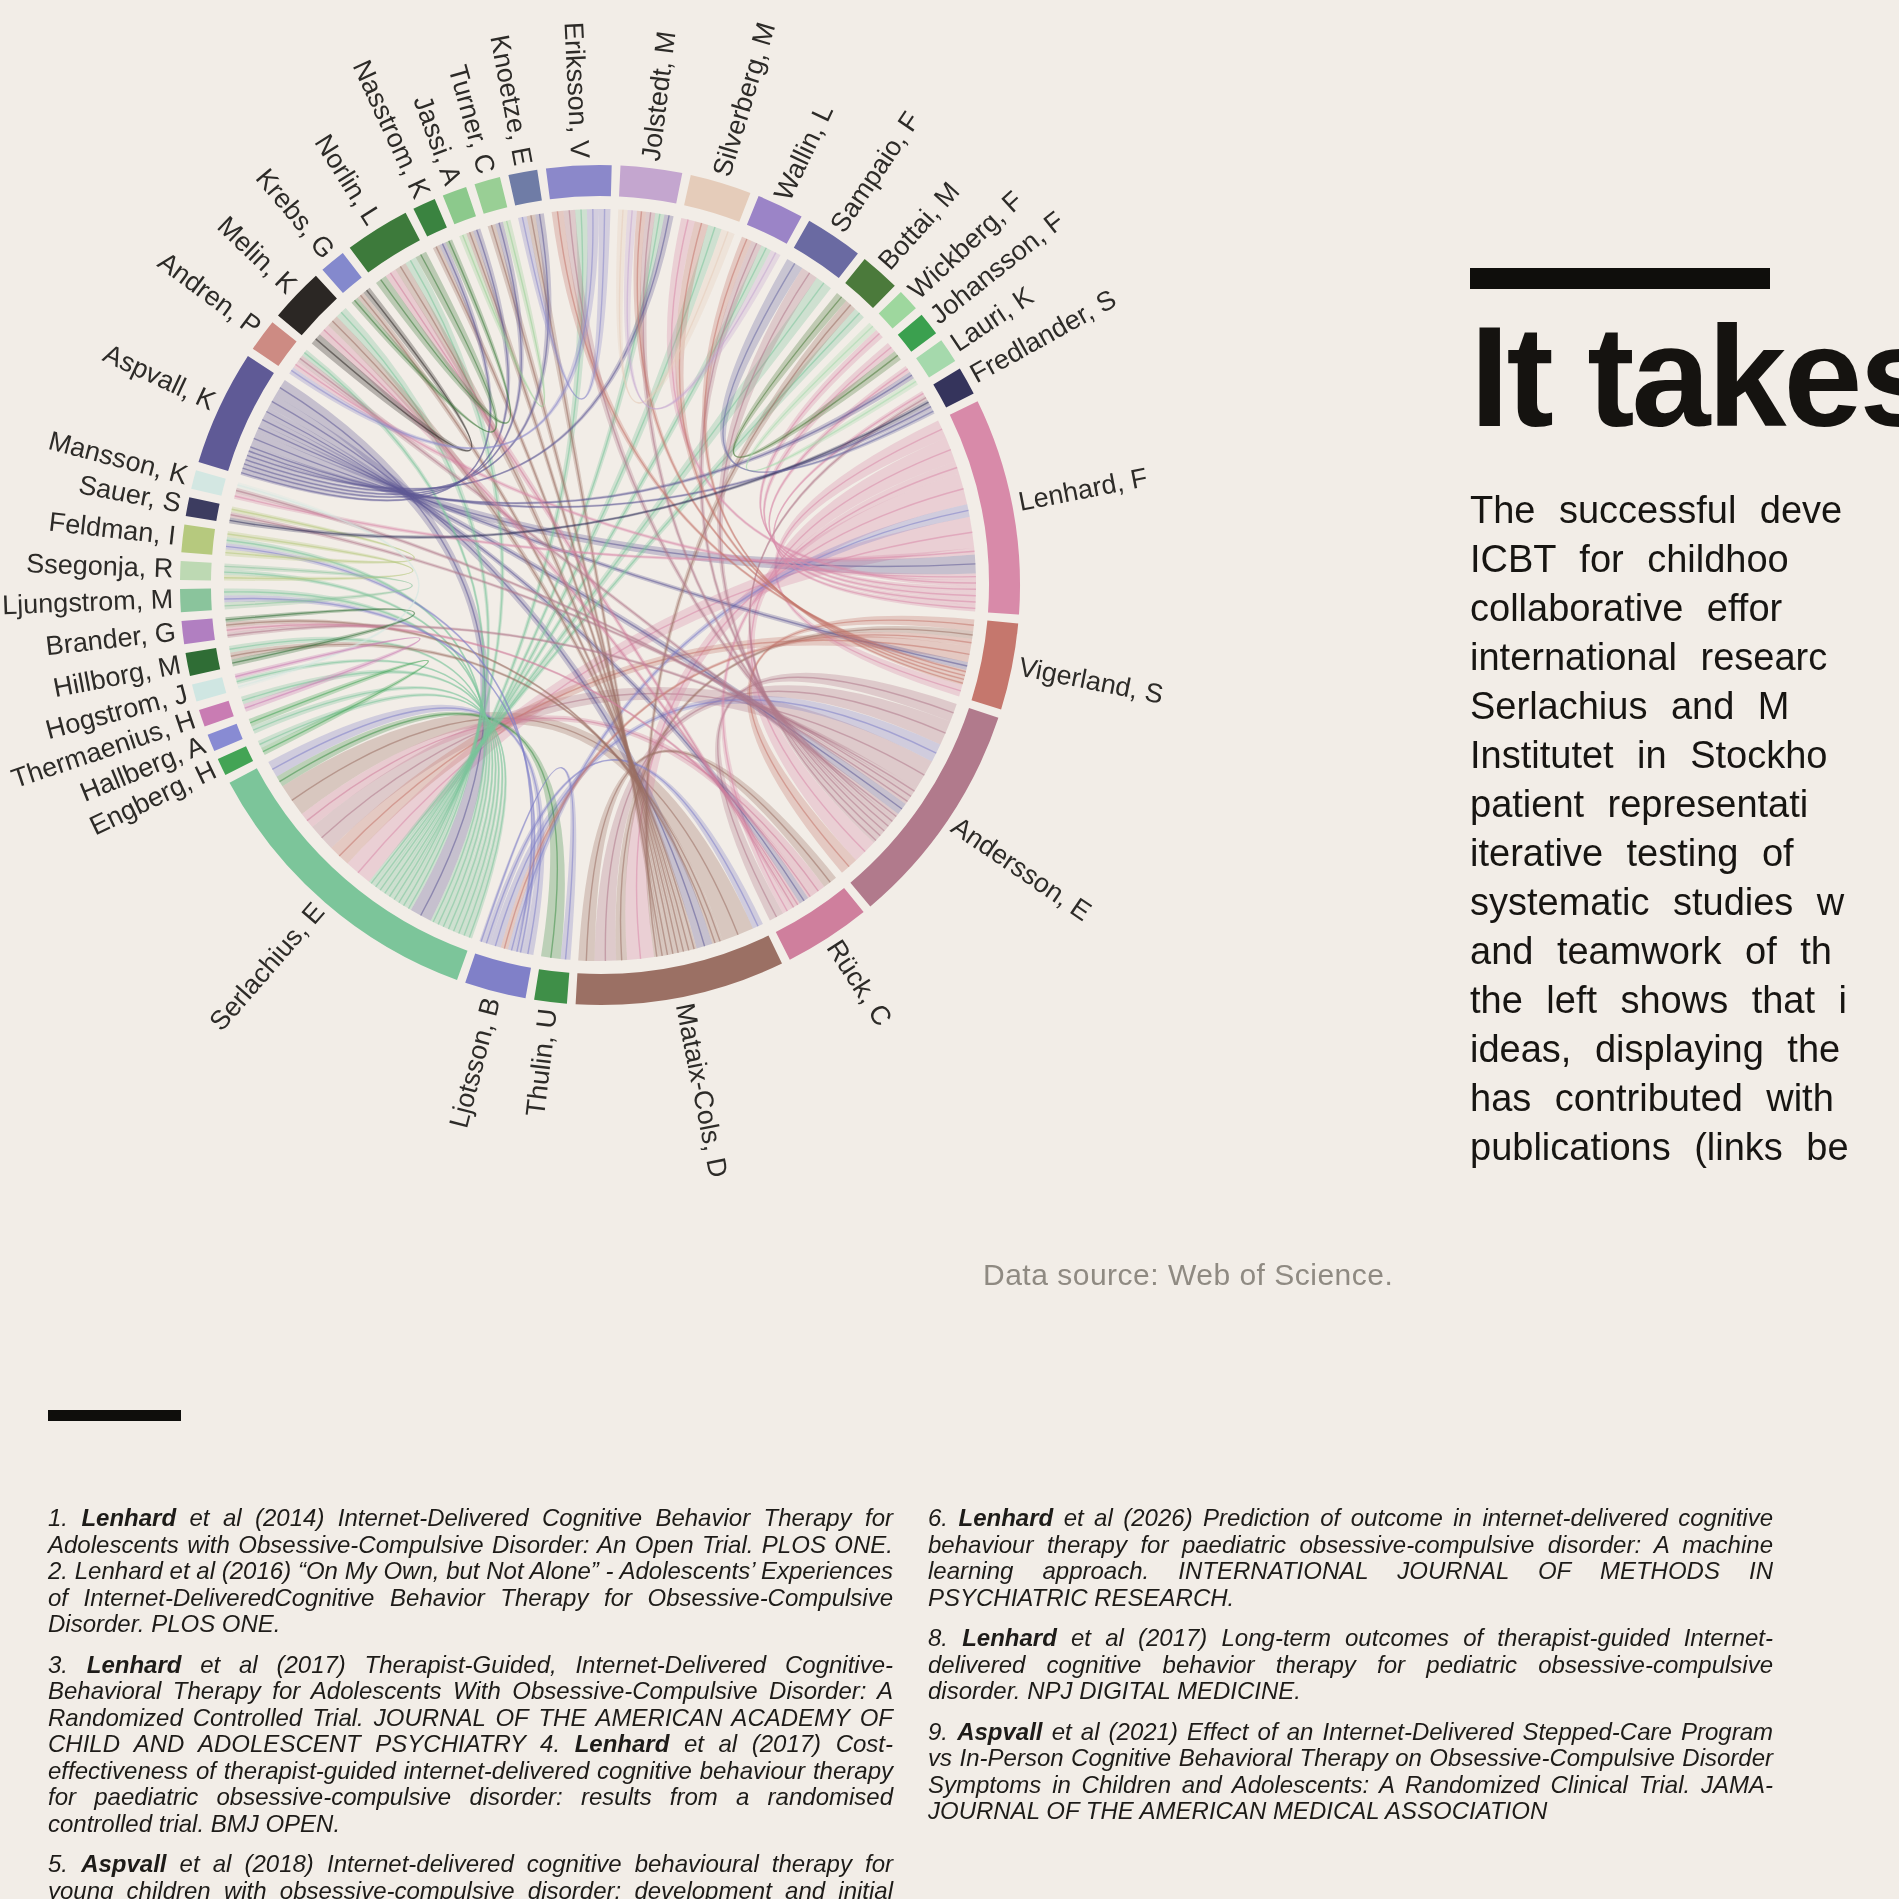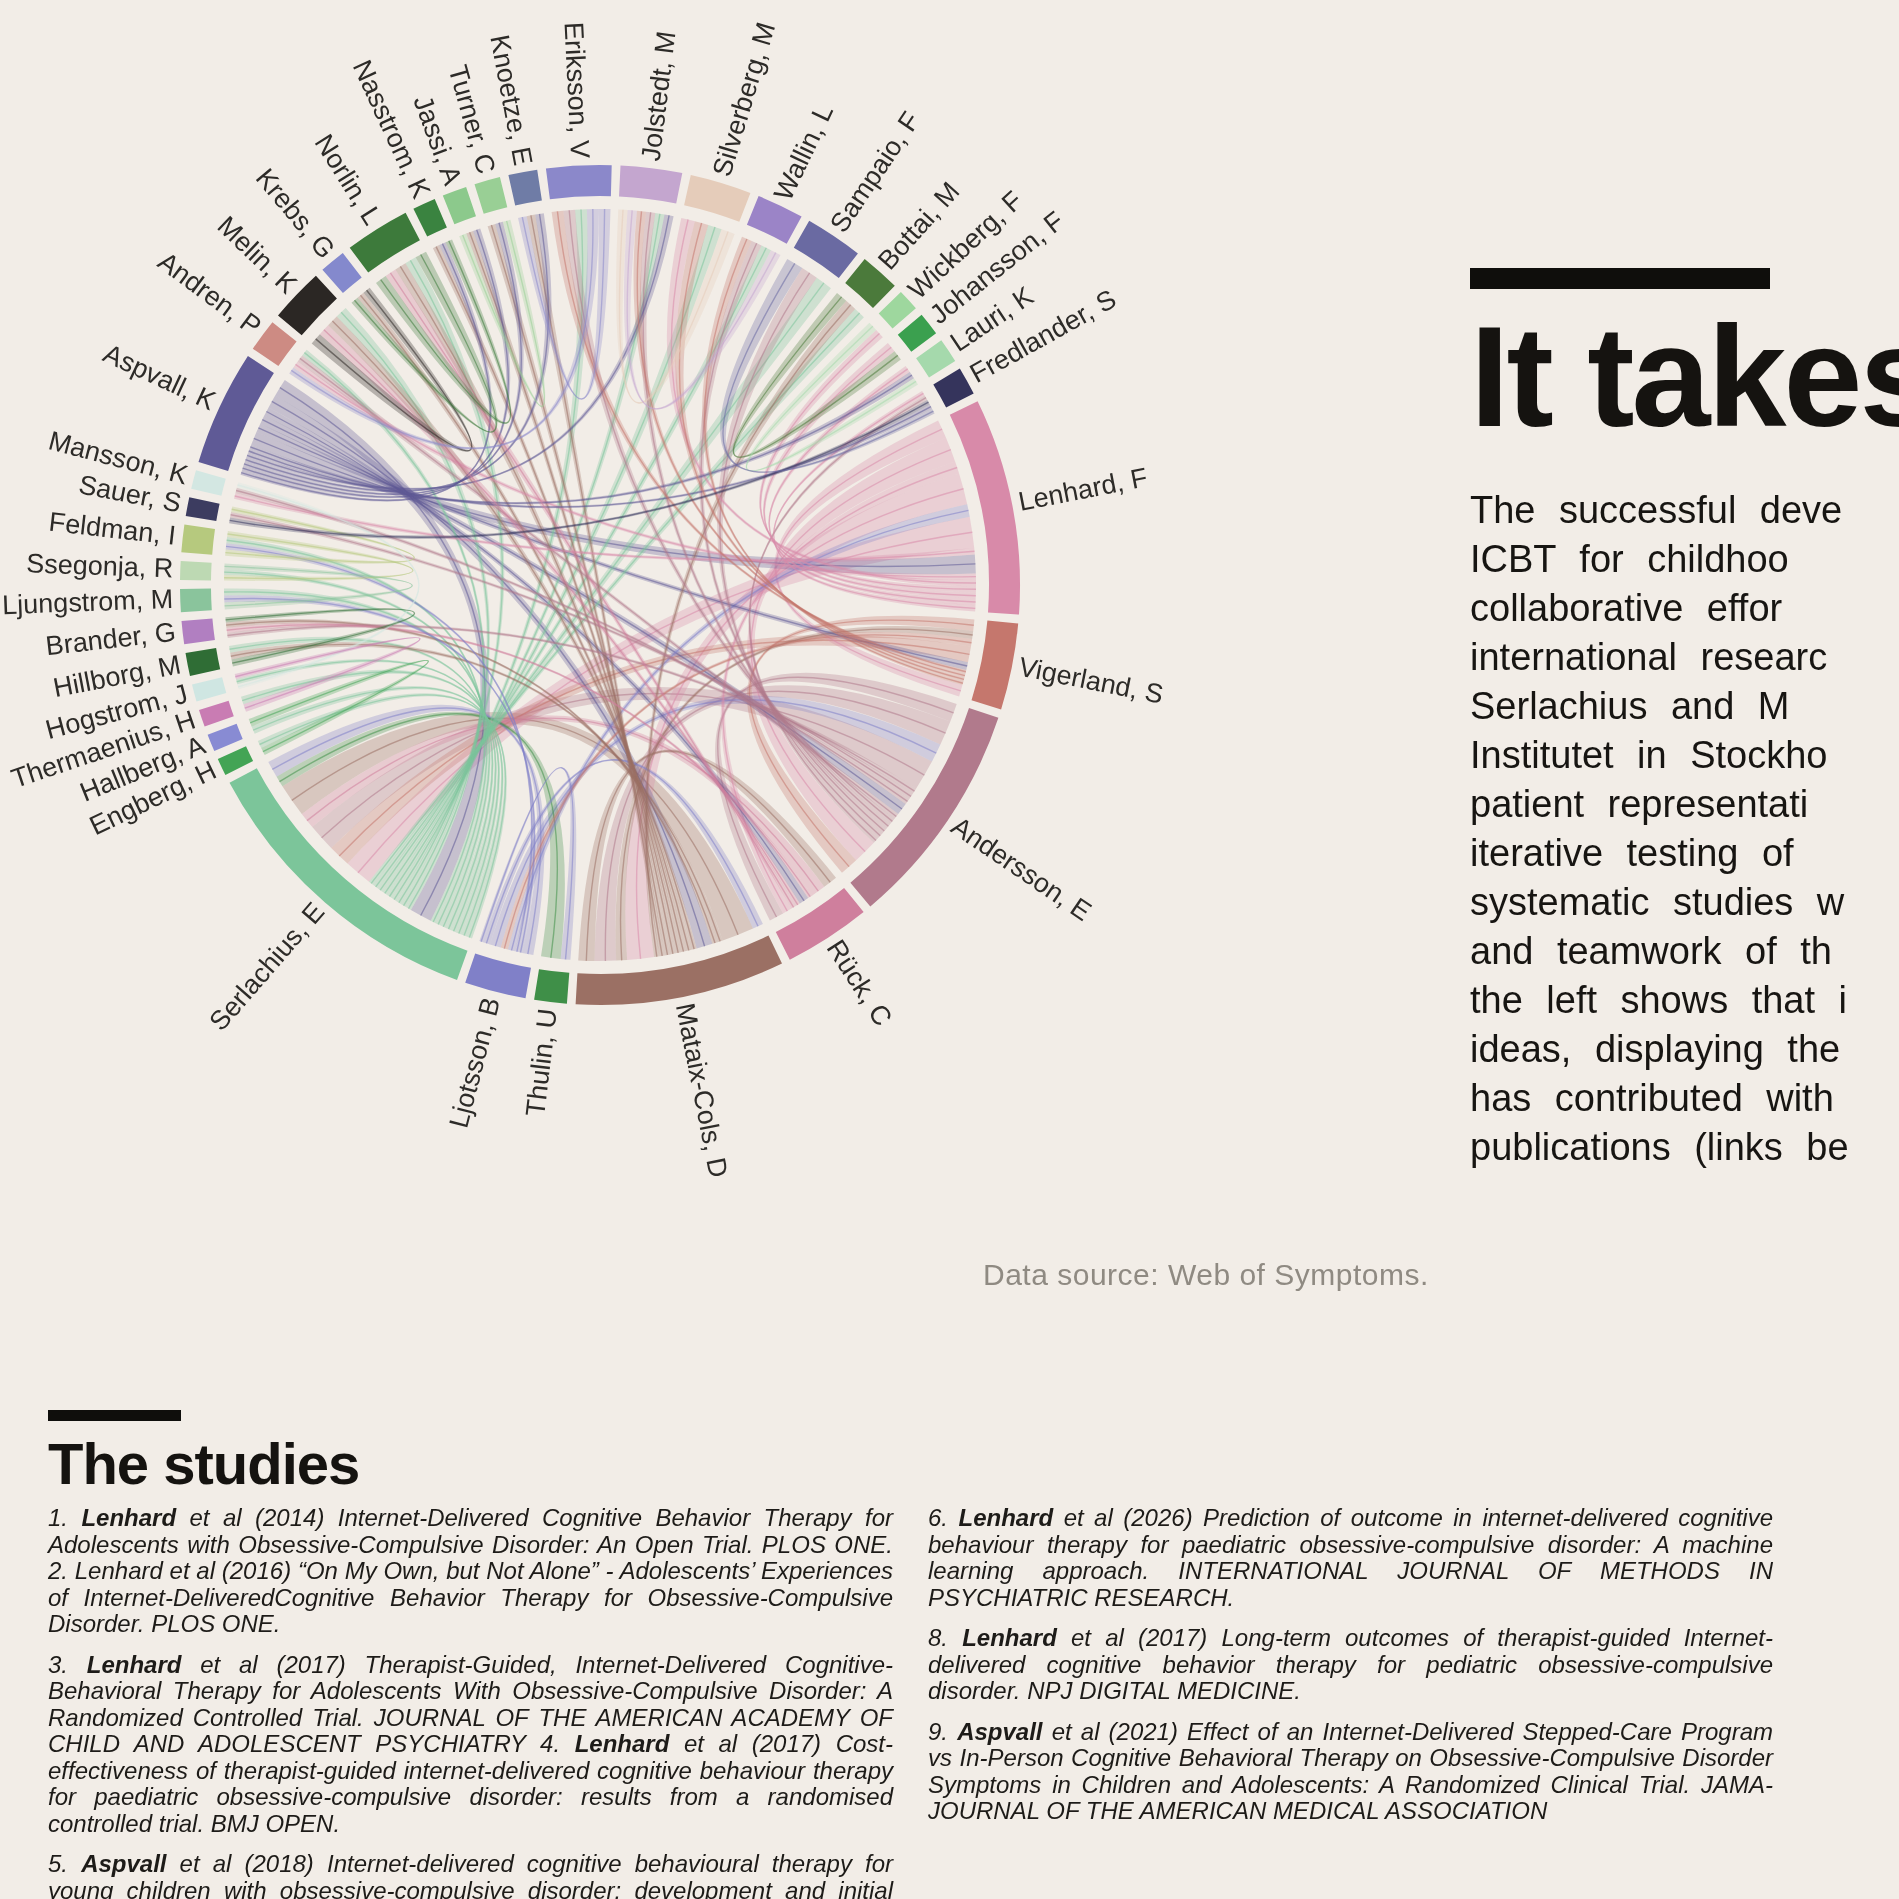--- a/index.html
+++ b/index.html
@@ -320,21 +320,21 @@
       <text x="421.0" y="197.3" transform="rotate(65.2 421.0 197.3)" text-anchor="end" dominant-baseline="middle" class="arc-label">Nasstrom, K</text>
       <path d="M442.8,195.5 A420,420 0 0 1 466.1,186.9 L476.0,216.3 A389,389 0 0 0 454.4,224.3 Z" fill="#8cc98c"></path>
       <text x="452.0" y="184.5" transform="rotate(69.7 452.0 184.5)" text-anchor="end" dominant-baseline="middle" class="arc-label">Jassi, A</text>
       <path d="M474.5,184.2 A420,420 0 0 1 499.9,177.1 L507.3,207.2 A389,389 0 0 0 483.7,213.8 Z" fill="#99cf95"></path>
       <text x="485.2" y="173.7" transform="rotate(74.4 485.2 173.7)" text-anchor="end" dominant-baseline="middle" class="arc-label">Turner, C</text>
       <path d="M508.4,175.1 A420,420 0 0 1 537.2,169.7 L541.9,200.4 A389,389 0 0 0 515.2,205.4 Z" fill="#6f7ca6"></path>
       <text x="521.5" y="165.3" transform="rotate(79.4 521.5 165.3)" text-anchor="end" dominant-baseline="middle" class="arc-label">Knoetze, E</text>
     </svg>
 </div>
 
-<div class="data-source">Data source: Web of Symptoms.</div>
+<div class="data-source">Data source: Web of Science.</div>
 
 <div class="right-panel">
   <div class="title-rule"></div>
   <div class="poster-title">It takes</div>
   <div class="intro" id="intro-lines">
       <div class="pline">The successful deve</div>
       <div class="pline">ICBT for childhoo</div>
       <div class="pline">collaborative effor</div>
       <div class="pline">international researc</div>
       <div class="pline">Serlachius and M</div>
@@ -345,21 +345,20 @@
       <div class="pline">and teamwork of th</div>
       <div class="pline">the left shows that i</div>
       <div class="pline">ideas, displaying the</div>
       <div class="pline">has contributed with</div>
       <div class="pline">publications (links be</div>
     </div>
 </div>
 
 <div class="studies">
   <div class="studies-rule"></div>
-  <div class="studies-title">The studies</div>
   <div class="cols">
     <div class="col col-left" id="studies-left">
         <p><span>1. </span><b>Lenhard</b><span> et al (2014) Internet-Delivered Cognitive Behavior Therapy for Adolescents with Obsessive-Compulsive Disorder: An Open Trial. PLOS ONE. 2. Lenhard et al (2016) “On My Own, but Not Alone” - Adolescents’ Experiences of Internet-DeliveredCognitive Behavior Therapy for Obsessive-Compulsive Disorder. PLOS ONE.</span></p>
         <p><span>3. </span><b>Lenhard</b><span> et al (2017) Therapist-Guided, Internet-Delivered Cognitive-Behavioral Therapy for Adolescents With Obsessive-Compulsive Disorder: A Randomized Controlled Trial. JOURNAL OF THE AMERICAN ACADEMY OF CHILD AND ADOLESCENT PSYCHIATRY 4. </span><b>Lenhard</b><span> et al (2017) Cost-effectiveness of therapist-guided internet-delivered cognitive behaviour therapy for paediatric obsessive-compulsive disorder: results from a randomised controlled trial. BMJ OPEN.</span></p>
         <p><span>5. </span><b>Aspvall</b><span> et al (2018) Internet-delivered cognitive behavioural therapy for young children with obsessive-compulsive disorder: development and initial evaluation of the BIP OCD Junior programme. BJPSYCH OPEN</span></p>
       </div>
     <div class="col col-right" id="studies-right">
         <p><span>6. </span><b>Lenhard</b><span> et al (2026) Prediction of outcome in internet-delivered cognitive behaviour therapy for paediatric obsessive-compulsive disorder: A machine learning approach. INTERNATIONAL JOURNAL OF METHODS IN PSYCHIATRIC RESEARCH.</span></p>
         <p><span>8. </span><b>Lenhard</b><span> et al (2017) Long-term outcomes of therapist-guided Internet-delivered cognitive behavior therapy for pediatric obsessive-compulsive disorder. NPJ DIGITAL MEDICINE.</span></p>
         <p><span>9. </span><b>Aspvall</b><span> et al (2021) Effect of an Internet-Delivered Stepped-Care Program vs In-Person Cognitive Behavioral Therapy on Obsessive-Compulsive Disorder Symptoms in Children and Adolescents: A Randomized Clinical Trial. JAMA-JOURNAL OF THE AMERICAN MEDICAL ASSOCIATION</span></p>

